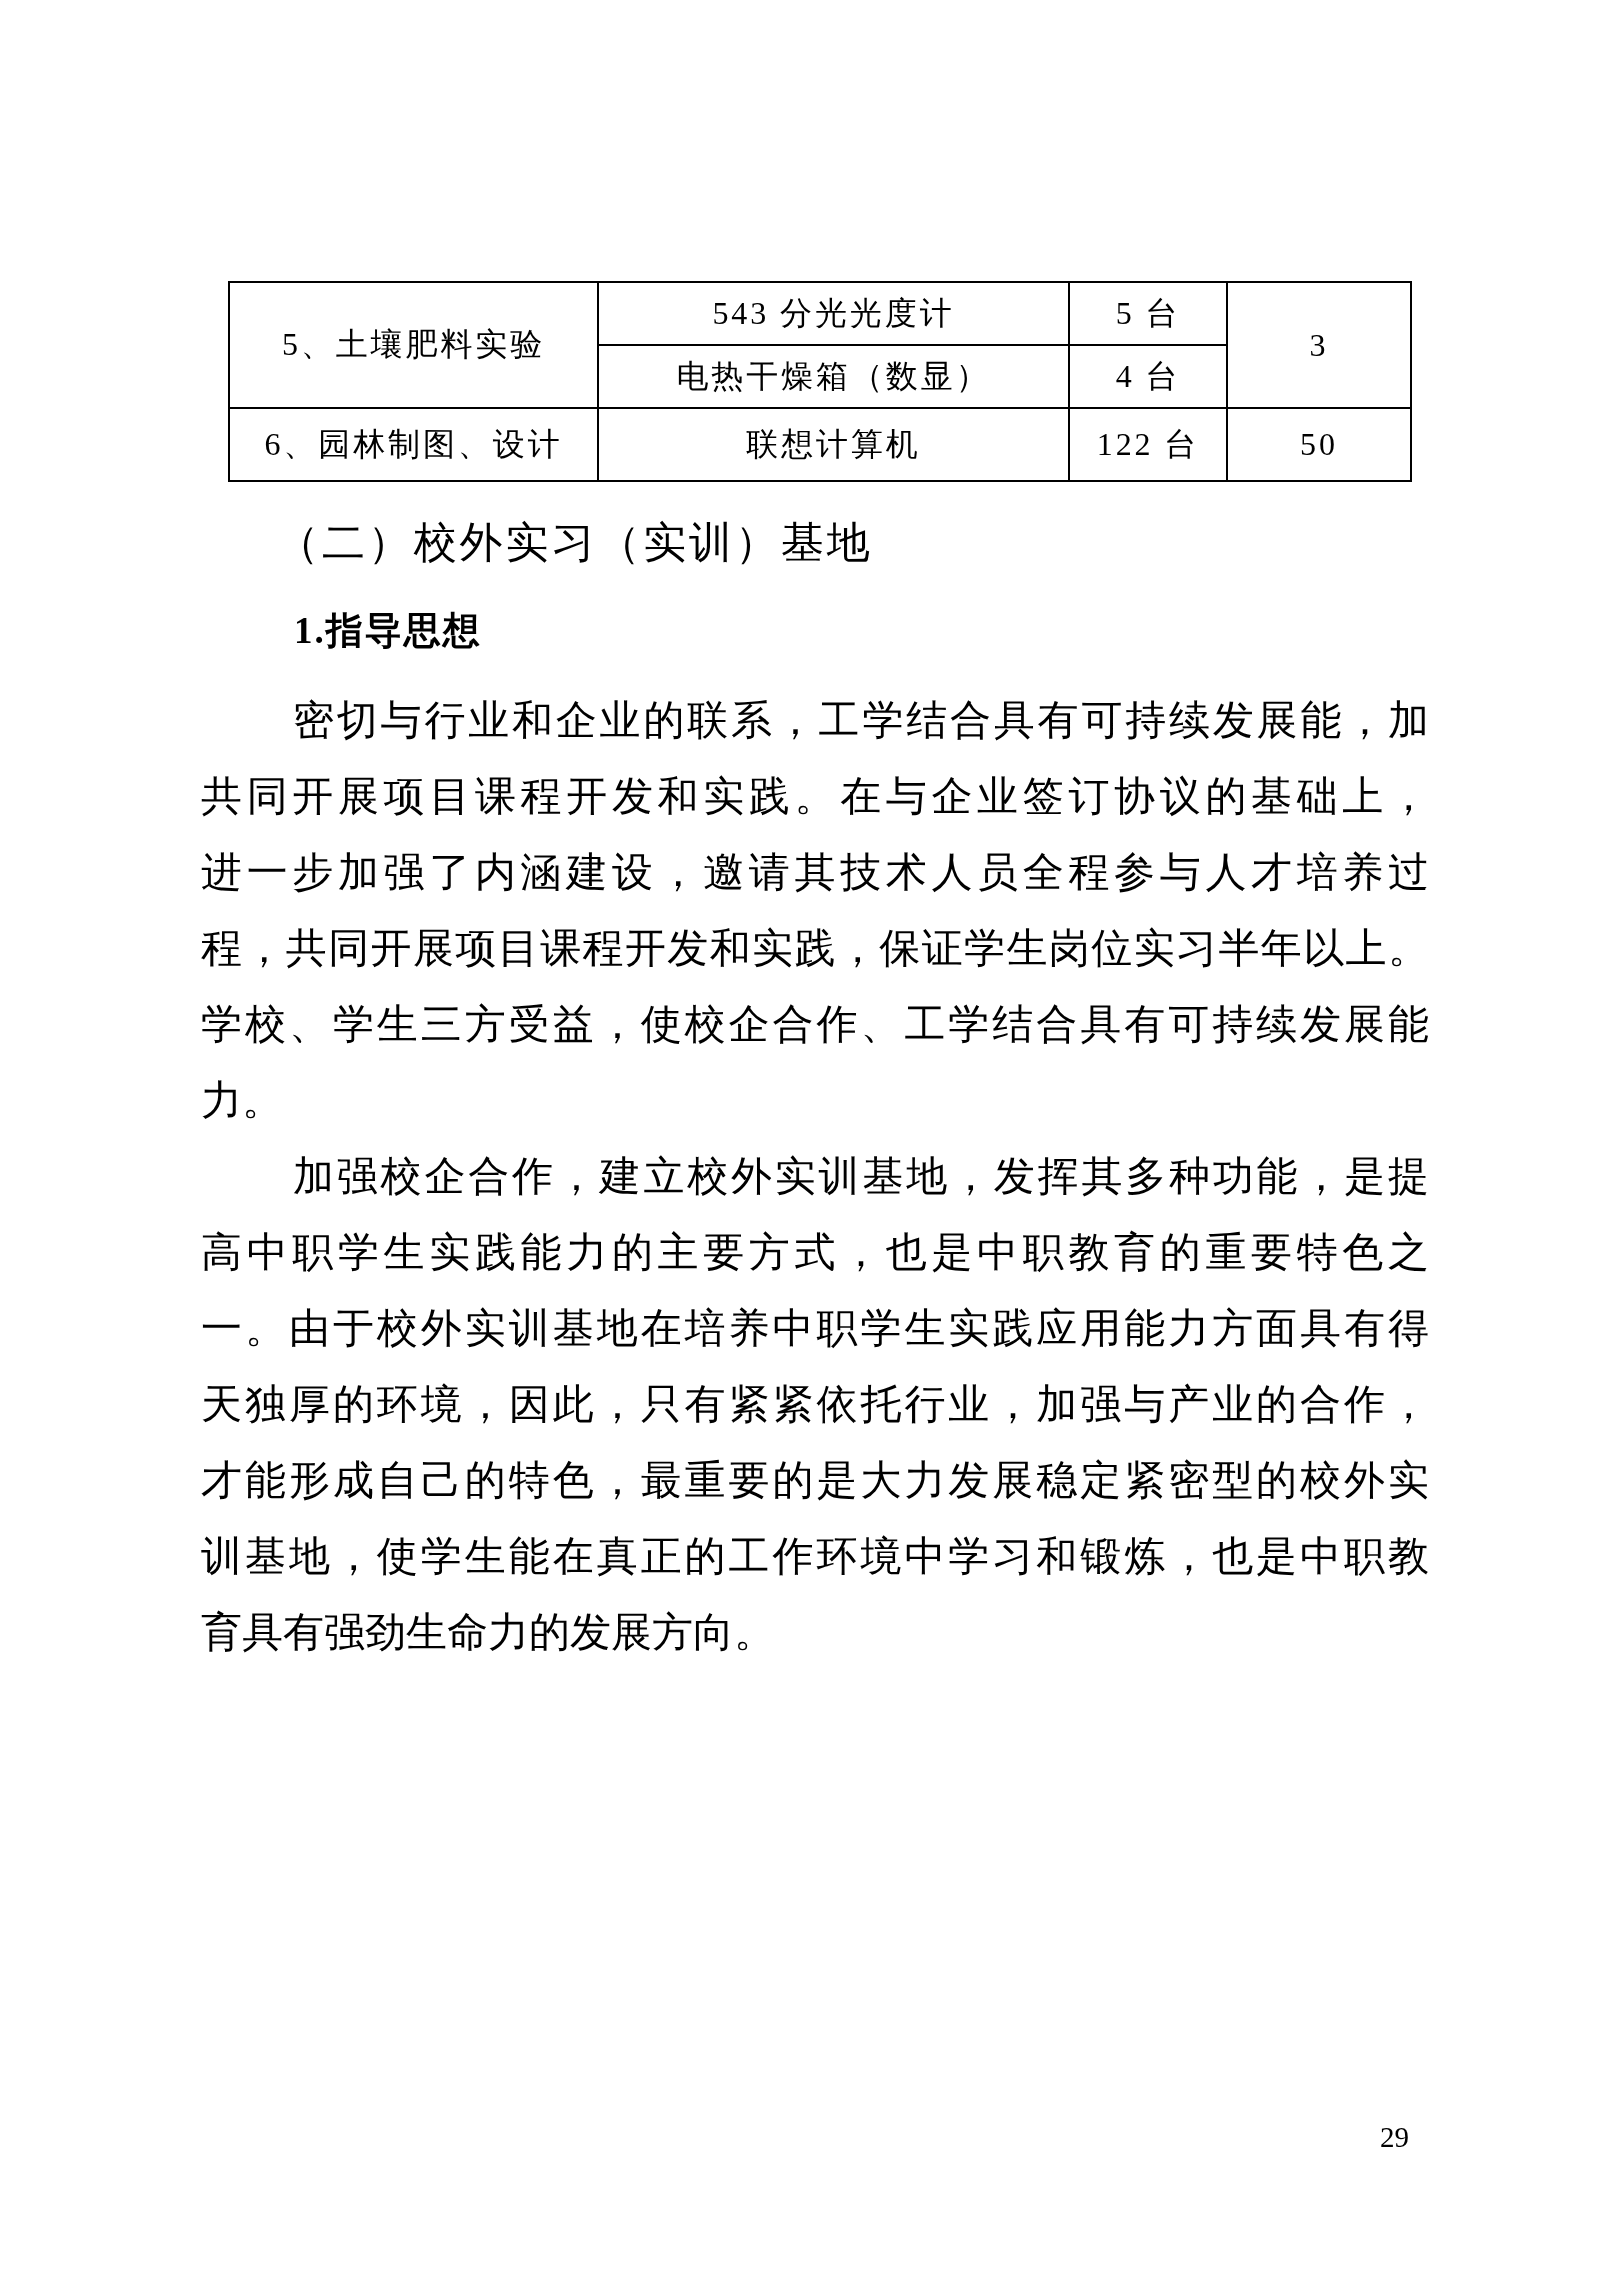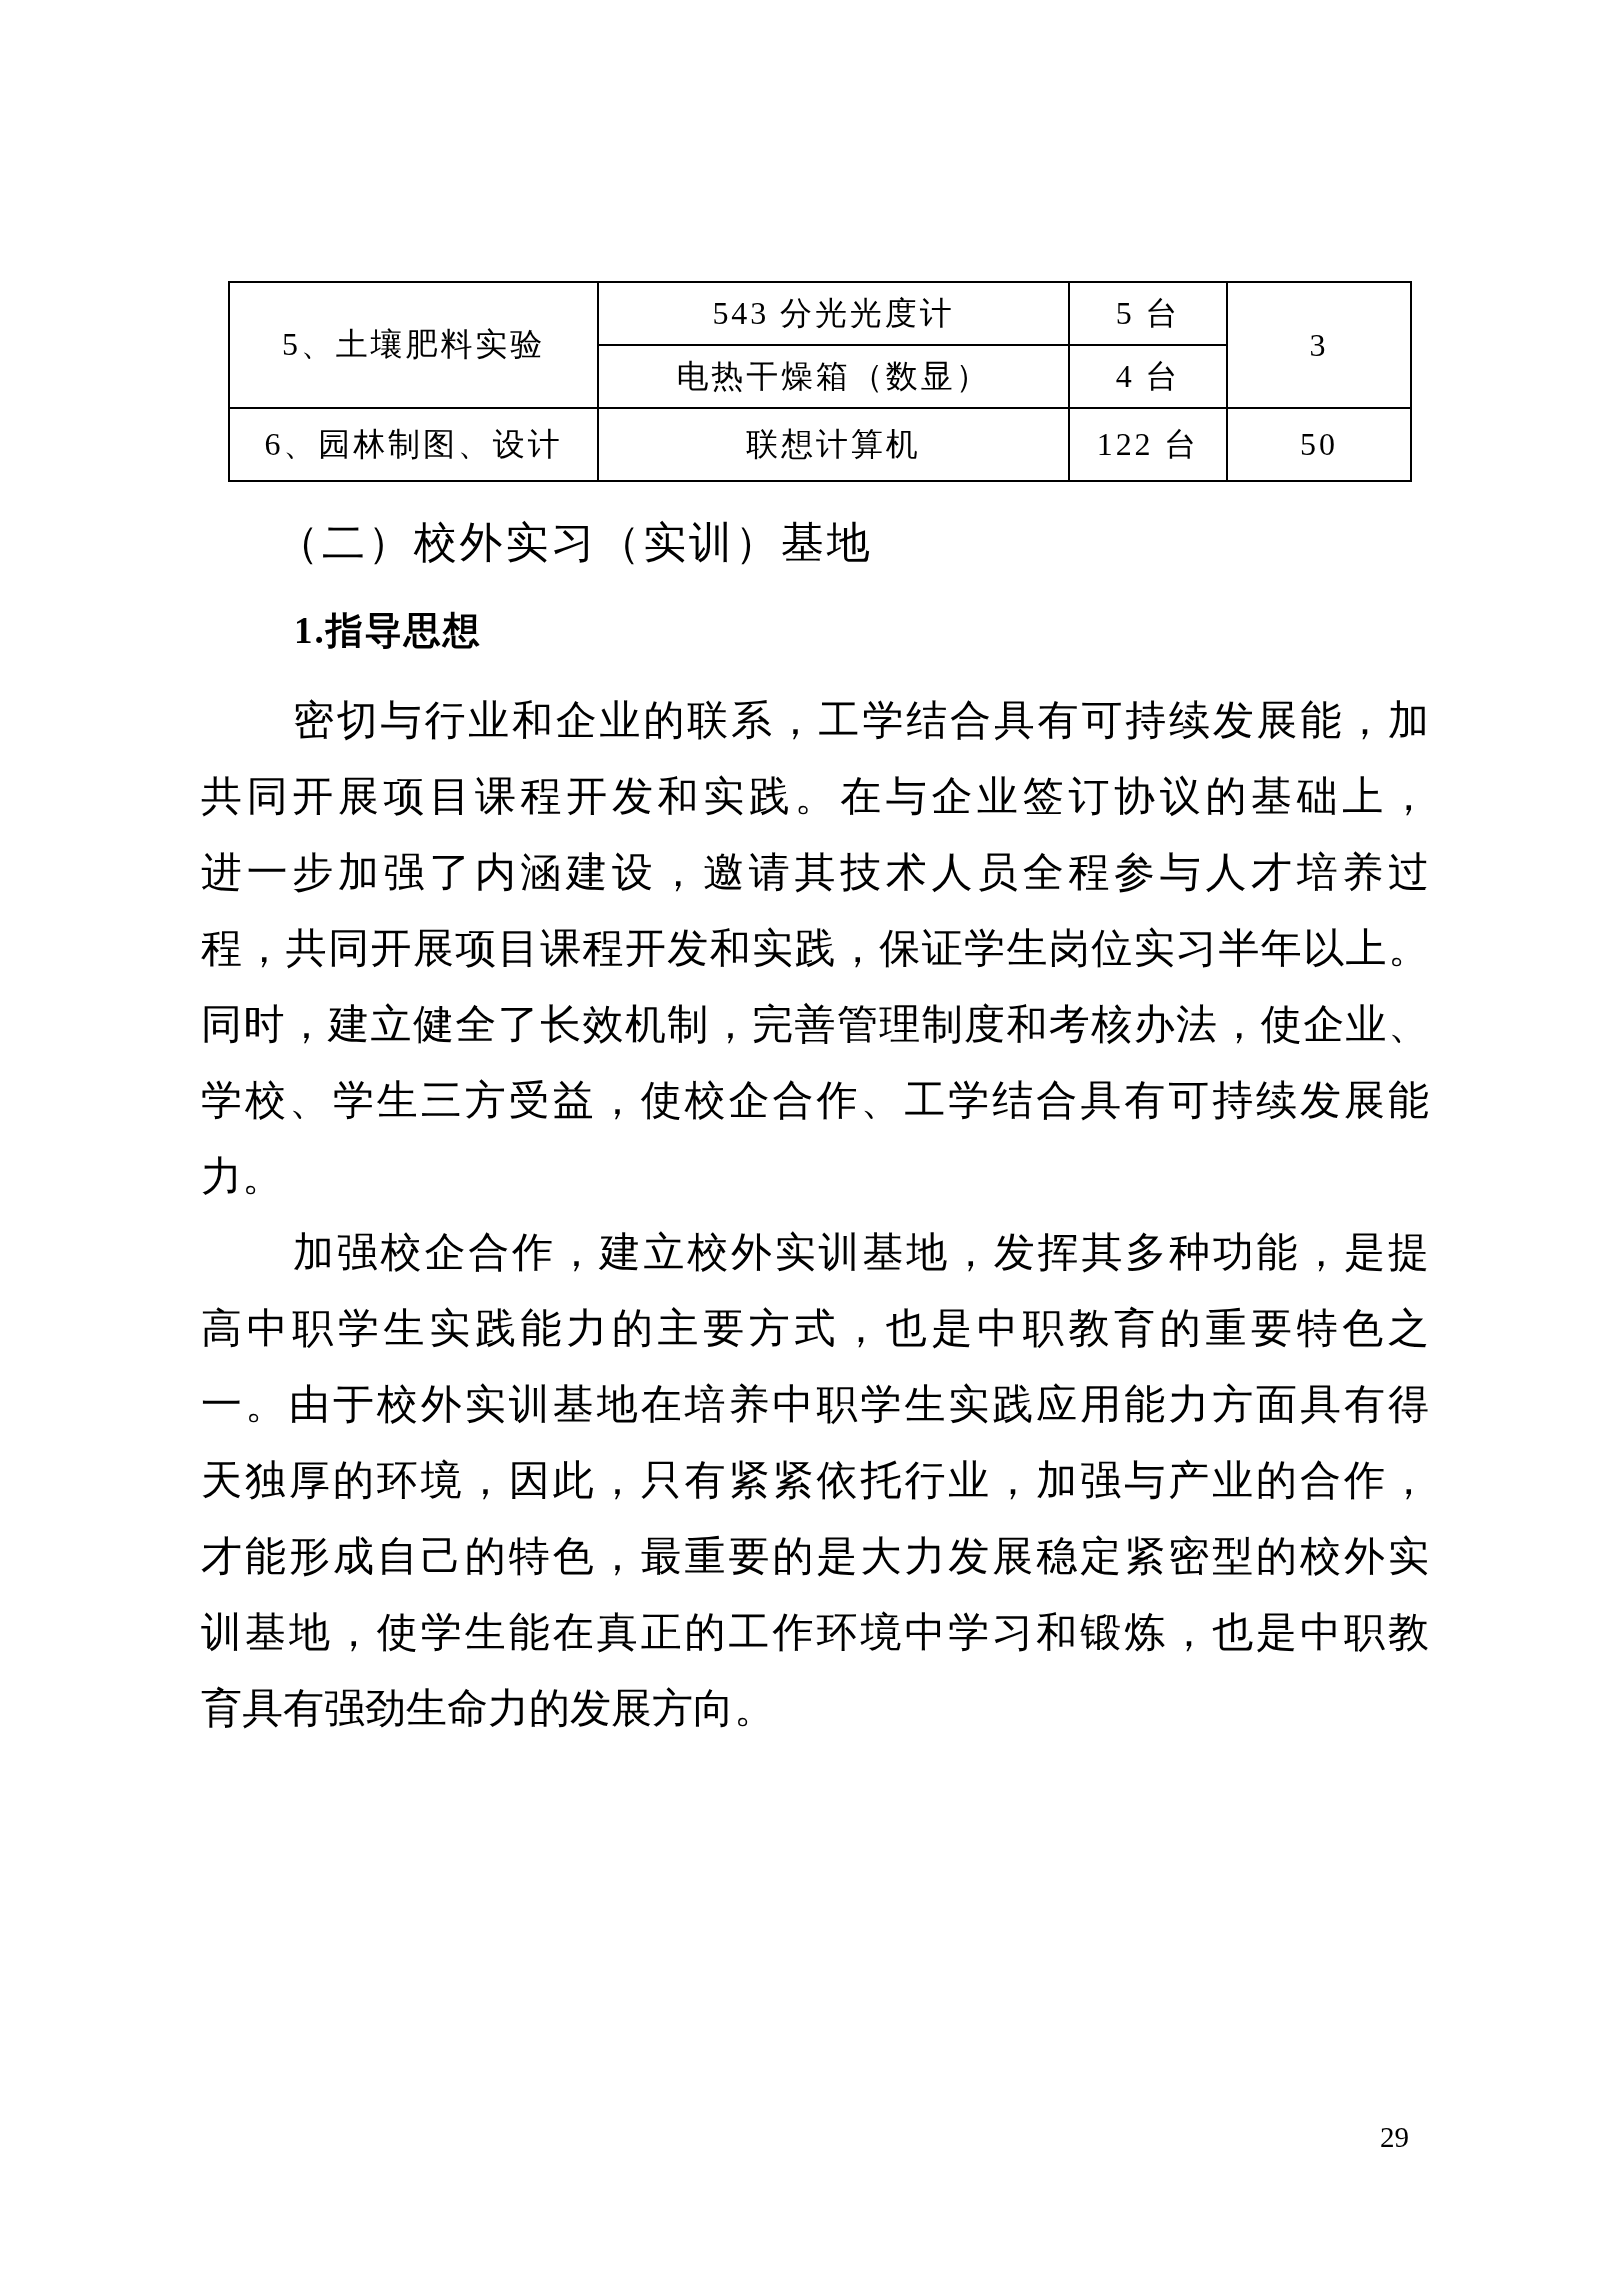--- a/index.html
+++ b/index.html
@@ -119,21 +119,20 @@
   <div class="section-heading">（二）校外实习（实训）基地</div>
 
   <div class="subsection-heading">1.指导思想</div>
 
   <div class="body-text">
       <div>
         <div class="body-line first">密切与行业和企业的联系，工学结合具有可持续发展能，加</div>
         <div class="body-line">共同开展项目课程开发和实践。在与企业签订协议的基础上，</div>
         <div class="body-line">进一步加强了内涵建设，邀请其技术人员全程参与人才培养过</div>
         <div class="body-line">程，共同开展项目课程开发和实践，保证学生岗位实习半年以上。</div>
-        <div class="body-line">同时，建立健全了长效机制，完善管理制度和考核办法，使企业、</div>
         <div class="body-line">学校、学生三方受益，使校企合作、工学结合具有可持续发展能</div>
         <div class="body-line end">力。</div>
       </div>
       <div>
         <div class="body-line first">加强校企合作，建立校外实训基地，发挥其多种功能，是提</div>
         <div class="body-line">高中职学生实践能力的主要方式，也是中职教育的重要特色之</div>
         <div class="body-line">一。由于校外实训基地在培养中职学生实践应用能力方面具有得</div>
         <div class="body-line">天独厚的环境，因此，只有紧紧依托行业，加强与产业的合作，</div>
         <div class="body-line">才能形成自己的特色，最重要的是大力发展稳定紧密型的校外实</div>
         <div class="body-line">训基地，使学生能在真正的工作环境中学习和锻炼，也是中职教</div>

